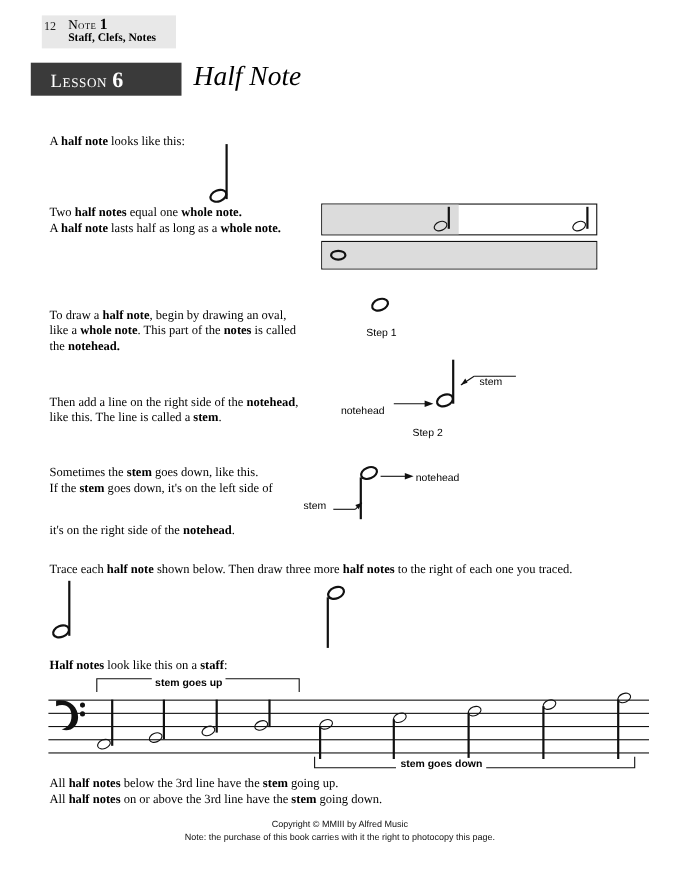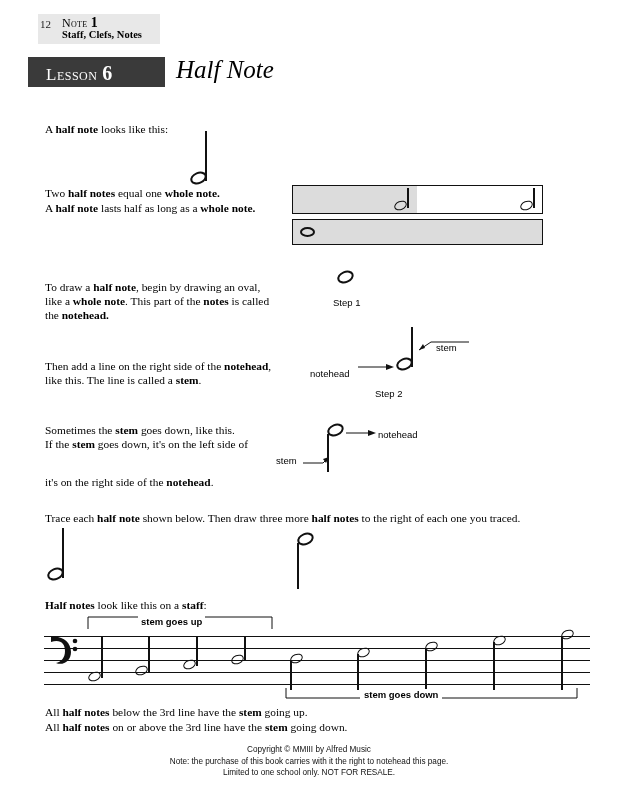--- a/index.html
+++ b/index.html
@@ -266,17 +266,16 @@
   <svg style="position:absolute; left:284px; top:686px;" width="295" height="16">
     <path d="M2,2 L2,12 L293,12 L293,2" stroke="#111" stroke-width="1" fill="none"></path>
   </svg>
   <div class="lbl-b" style="left:360px; top:689px; background:#fff; padding:0 4px;">stem goes down</div>
 
   <div class="tx" style="left:45px; top:705px; width:420px;">All <b>half notes</b> below the 3rd line have the <b>stem</b> going up.</div>
   <div class="tx" style="left:45px; top:720px; width:450px;">All <b>half notes</b> on or above the 3rd line have the <b>stem</b> going down.</div>
 
   <div class="footer">
     <div class="c1">Copyright © MMIII by Alfred Music</div>
-    <div>Note: the purchase of this book carries with it the right to notehead this page.</div>
-    <div>Limited to one school only. NOT FOR RESALE.</div>
+    <div>Note: the purchase of this book carries with it the right to photocopy this page.</div>
   </div>
 
 </div>
 
 </body></html>

